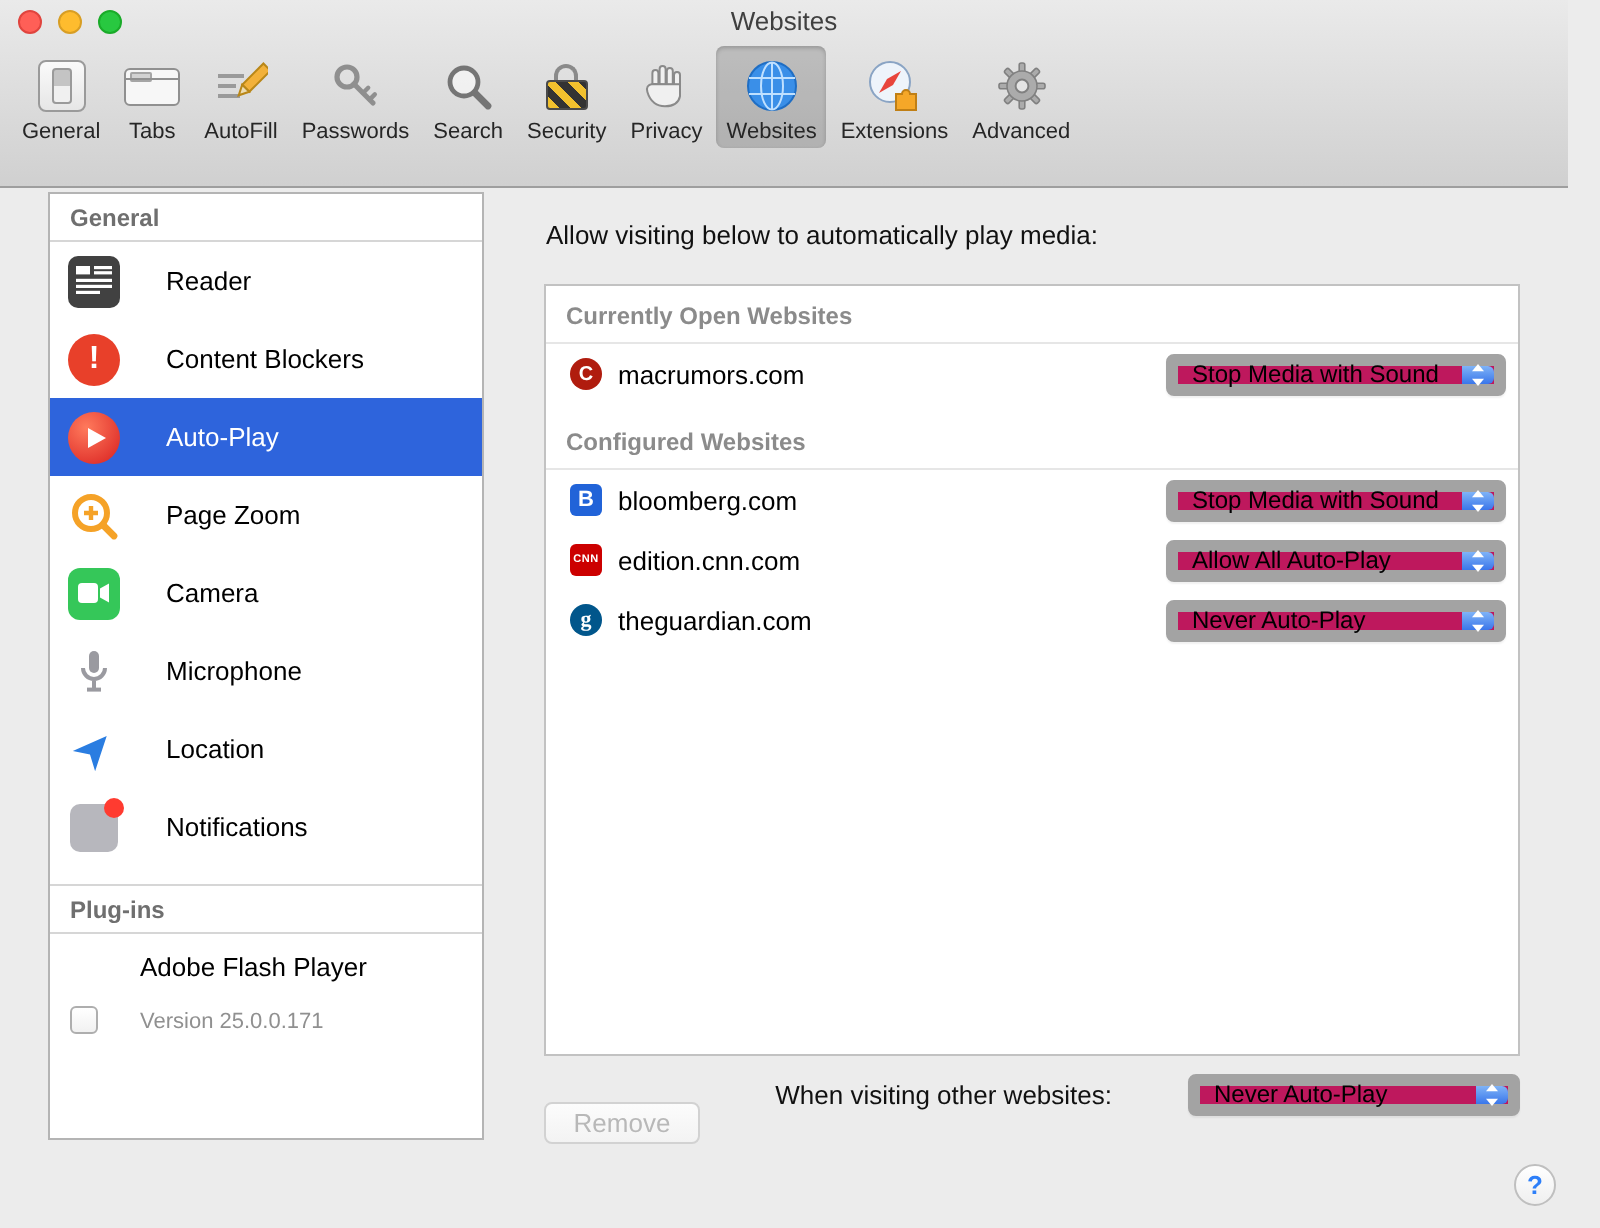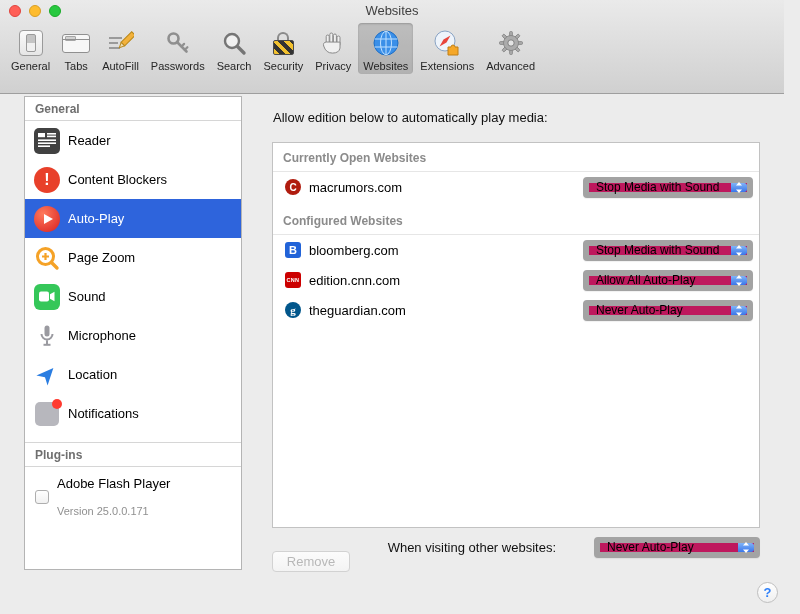--- a/index.html
+++ b/index.html
@@ -31,35 +31,35 @@
   .ic-tabs:before{content:"";position:absolute;top:1px;left:2px;width:9px;height:3px;background:#d2d2d2;border:1px solid #a5a5a5;border-radius:1px;}
   .lockwrap{display:flex;flex-direction:column;align-items:center;}
   .ic-shackle{width:12px;height:9px;border:2.5px solid #8a8a8a;border-bottom:none;border-radius:6px 6px 0 0;margin-bottom:-1px;box-sizing:border-box;}
   .ic-lockbody{width:19px;height:13px;border-radius:2px;border:1px solid #4a4a4a;
     background:repeating-linear-gradient(45deg,#f2c12e 0 4px,#333 4px 8px);}
   
   .side{position:absolute;left:24px;top:96px;width:218px;height:474px;background:#fff;
     border:1px solid #b4b4b4;box-sizing:border-box;}
   .shead{font-size:12px;font-weight:bold;color:#6f6f6f;padding:5px 10px 4px;border-bottom:1px solid #d6d6d6;}
   .shead.plugins{border-top:1px solid #d6d6d6;margin-top:9px;}
-  .sitem{display:flex;align-items:center;gap:7px;height:39px;padding:0 8px;box-sizing:border-box;}
+  .sitem{display:flex;align-items:center;gap:22px;height:39px;padding:0 8px;box-sizing:border-box;}
   .sitem.selected{background:#2E64DC;}
   .slabel{font-size:13px;color:#000;}
   .sitem.selected .slabel{color:#fff;}
   .si{width:28px;height:28px;display:flex;align-items:center;justify-content:center;flex:none;}
   .ic-reader{width:26px;height:26px;border-radius:5px;background:#414141;display:flex;align-items:center;justify-content:center;}
   .ic-cb{width:26px;height:26px;border-radius:50%;background:#e8402a;color:#fff;font-weight:bold;font-size:16px;
     display:flex;align-items:center;justify-content:center;}
   .ic-play{width:26px;height:26px;border-radius:50%;background:radial-gradient(circle at 35% 30%,#ff7a5c,#d81f1f);
     display:flex;align-items:center;justify-content:center;}
   .ic-play .tri{width:0;height:0;border-left:9px solid #fff;border-top:5.5px solid transparent;border-bottom:5.5px solid transparent;margin-left:3px;}
   .ic-cam{width:26px;height:26px;border-radius:6px;background:#35c759;display:flex;align-items:center;justify-content:center;}
   .ic-notif{position:relative;width:24px;height:24px;border-radius:5px;background:#b7b7bd;}
   .ic-notif .dot{position:absolute;top:-3px;right:-3px;width:10px;height:10px;border-radius:50%;background:#ff3b30;}
-  .plugrow{display:flex;gap:8px;padding:9px 10px;align-items:center;}
+  .plugrow{display:flex;gap:21px;padding:9px 10px;align-items:flex-end;}
   .cbx{width:14px;height:14px;border:1px solid #aeaeae;border-radius:3px;background:linear-gradient(#fff,#f1f1f1);margin-top:1px;flex:none;box-sizing:border-box;}
   .plugname{font-size:13px;color:#000;}
   .plugver{font-size:11px;color:#909090;margin-top:14px;}
   
   .main{position:absolute;left:258px;top:96px;width:518px;height:474px;}
   .intro{position:absolute;top:14px;left:15px;font-size:13px;color:#111;}
   .box{position:absolute;left:14px;right:16px;top:46px;bottom:42px;background:#fff;
     border:1px solid #c2c2c2;box-sizing:border-box;overflow:hidden;}
   .ghead{font-size:12px;font-weight:bold;color:#8b8b8b;padding:8px 10px 6px;border-bottom:1px solid #e6e6e6;}
   .ghead.second{margin-top:4px;}
@@ -269,21 +269,21 @@
 
     <div class="sitem">
       <span class="si">
         <span class="ic-cam">
           <svg width="16" height="11" viewBox="0 0 16 11">
             <rect width="10" height="10" y="0.5" rx="2" fill="#fff"></rect>
             <polygon points="11,3.3 15.5,0.8 15.5,10.2 11,7.7" fill="#fff"></polygon>
           </svg>
         </span>
       </span>
-      <span class="slabel">Sound</span>
+      <span class="slabel">Camera</span>
     </div>
 
     <div class="sitem">
       <span class="si">
         <svg width="26" height="26" viewBox="0 0 26 26">
           <rect x="10.5" y="2.5" width="5" height="11" rx="2.5" fill="#9a9aa0"></rect>
           <path d="M7.5 11 a5.5 5.5 0 0 0 11 0" fill="none" stroke="#9a9aa0" stroke-width="2"></path>
           <line x1="13" y1="17.3" x2="13" y2="21" stroke="#9a9aa0" stroke-width="2"></line>
           <line x1="9.5" y1="21.8" x2="16.5" y2="21.8" stroke="#9a9aa0" stroke-width="2"></line>
         </svg>
@@ -314,21 +314,21 @@
     <div class="plugrow">
       <span class="cbx"></span>
       <span>
         <div class="plugname">Adobe Flash Player</div>
         <div class="plugver">Version 25.0.0.171</div>
       </span>
     </div>
   </div>
 
   <div class="main">
-    <div class="intro">Allow edition below to automatically play media:</div>
+    <div class="intro">Allow visiting below to automatically play media:</div>
 
     <div class="box">
       <div class="ghead">Currently Open Websites</div>
 
       <div class="row">
         <span class="fv fv-mac">C</span>
         <span class="sitename">macrumors.com</span>
         <span class="popup">
           <span class="pv">Stop Media with Sound</span>
           <span class="parr">

